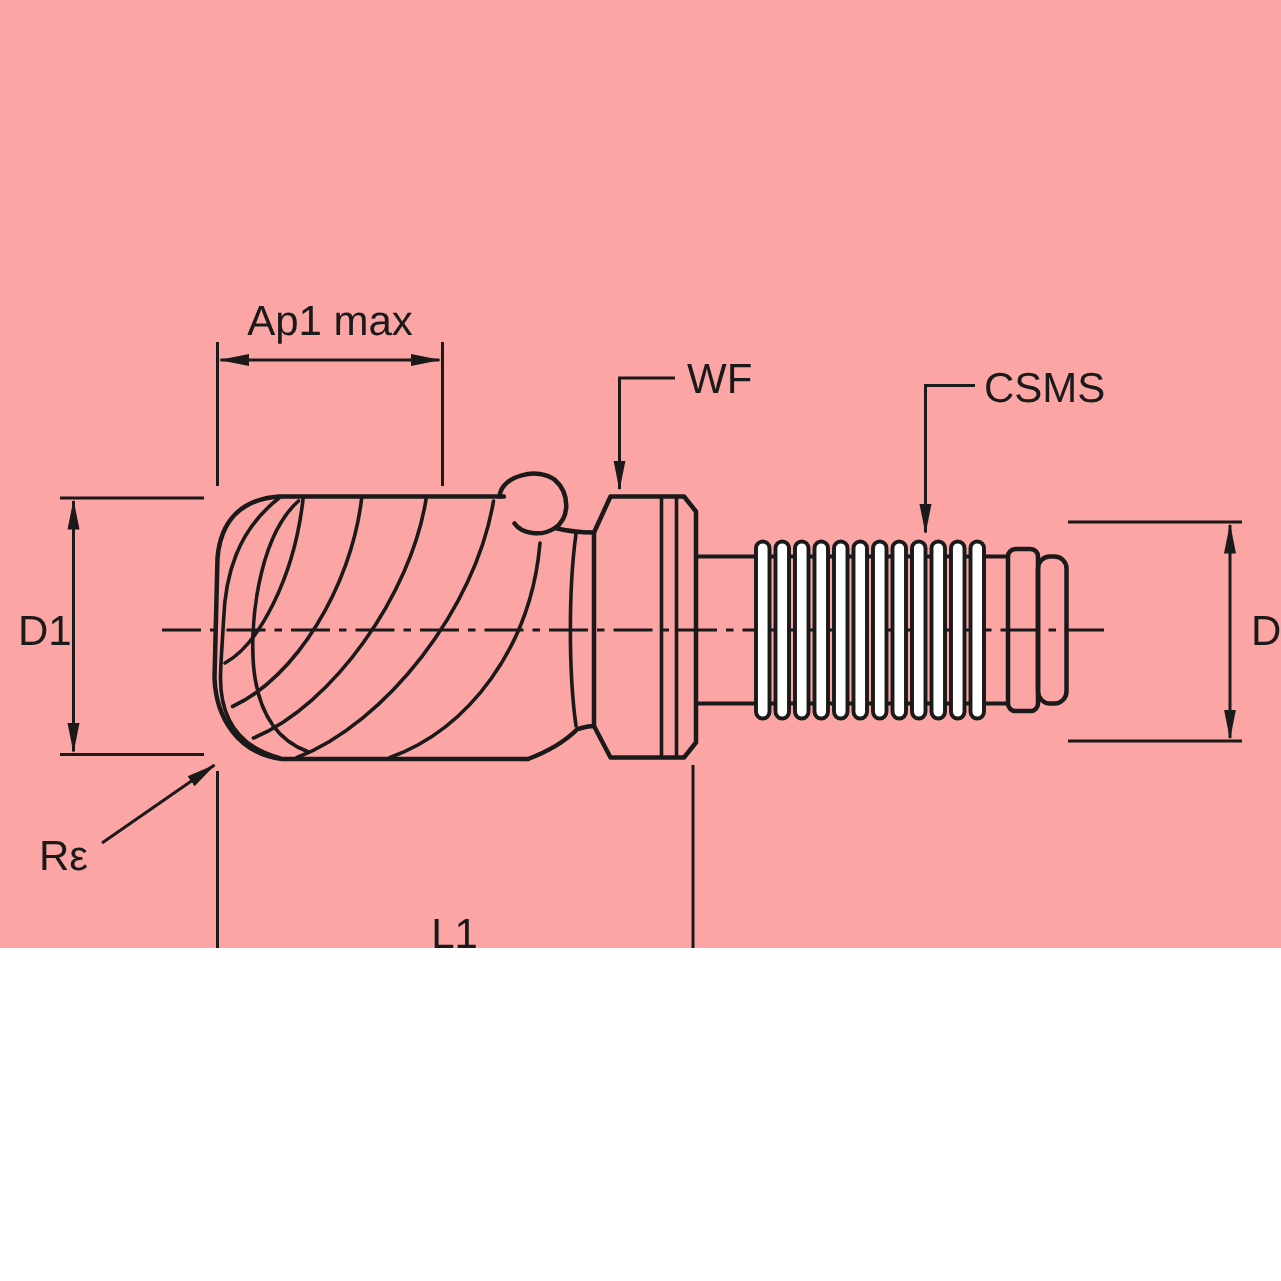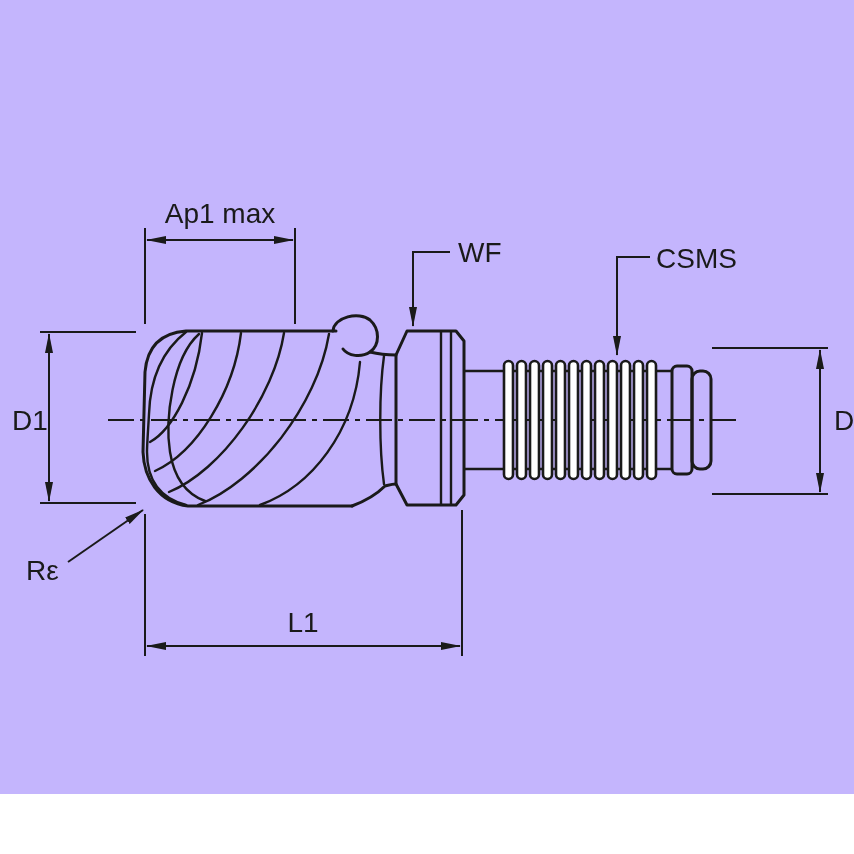--- a/index.html
+++ b/index.html
@@ -3,22 +3,22 @@
 <meta charset="utf-8">
 <style>
   html, body {
     margin: 0;
     padding: 0;
     background: #ffffff;
   }
   .canvas {
     position: relative;
     width: 854px;
-    height: 794px;
-    background: #c4b5fd;
+    height: 632px;
+    background: #fca5a5;
     overflow: hidden;
     font-family: "Liberation Sans", sans-serif;
   }
   svg { position: absolute; inset: 0; }
   text {
     font-family: "Liberation Sans", sans-serif;
     font-size: 28px;
     fill: #1a1a1a;
   }
 </style>

